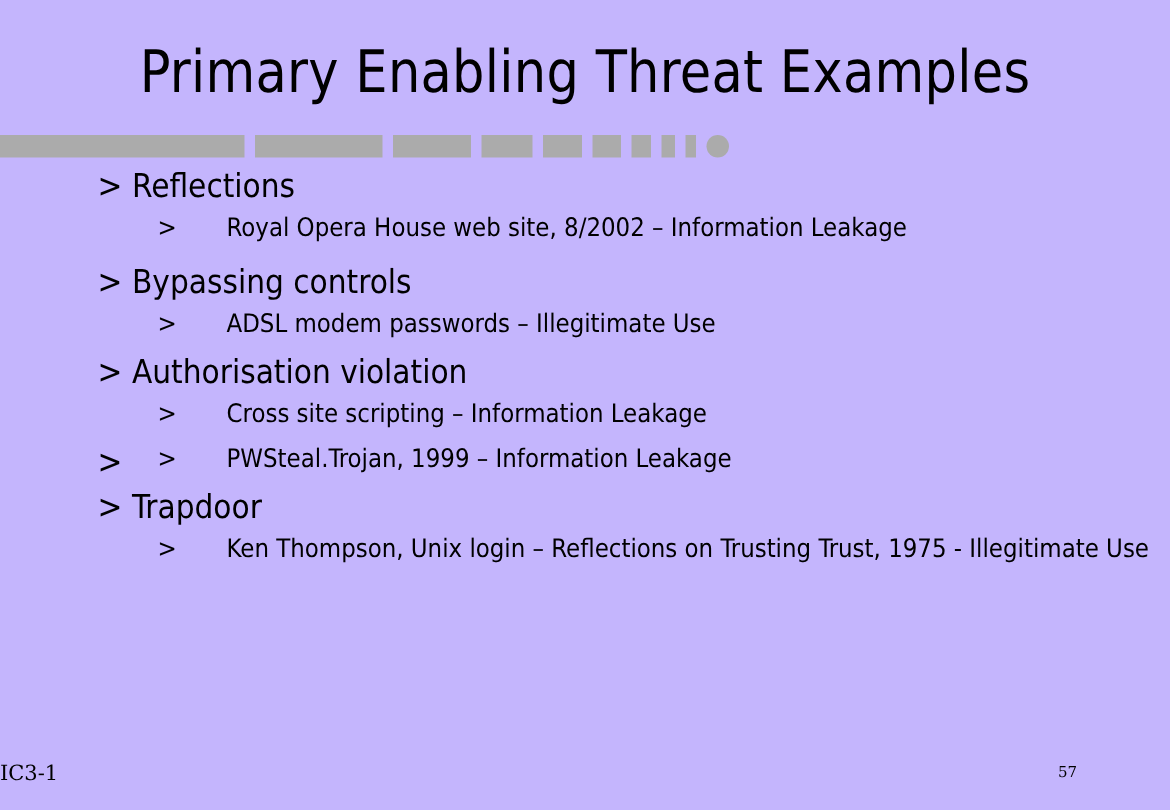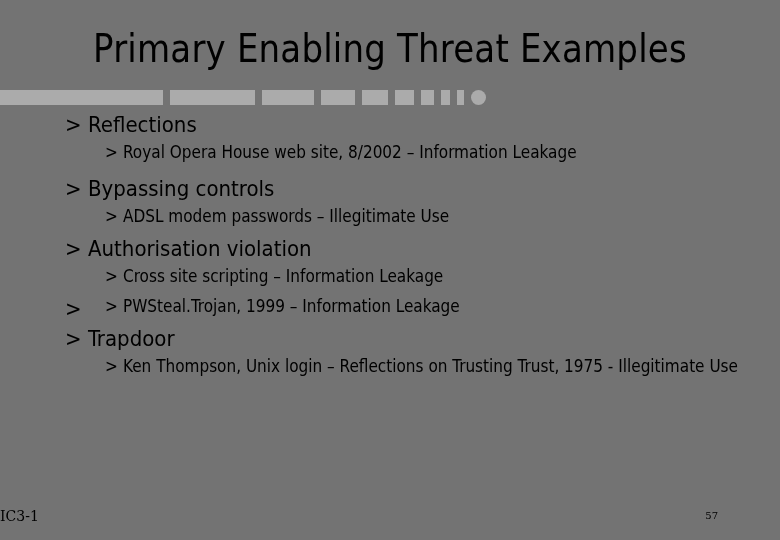--- a/index.html
+++ b/index.html
@@ -9,21 +9,21 @@
     background: #ffffff;
   }
   body {
     font-family: "Liberation Sans", sans-serif;
     color: #000000;
   }
   .slide {
     position: relative;
     width: 780px;
     height: 540px;
-    background: #737373;
+    background: #c4b5fd;
     overflow: hidden;
   }
 
   
   .slide-title {
     position: absolute;
     left: 0;
     top: 26px;
     width: 780px;
     text-align: center;
@@ -100,20 +100,21 @@
   }
   .lvl2 .mark {
     position: absolute;
     left: 105px;
     top: 0;
     font-size: 17px;
     line-height: 24px;
   }
   .lvl2 .txt {
     display: block;
+    margin-left: 28px;
   }
 
   .gap-a { height: 10px; }
   .gap-b { height: 6px; }
 
   
   .footer-center {
     position: absolute;
     left: 0;
     top: 507px;

